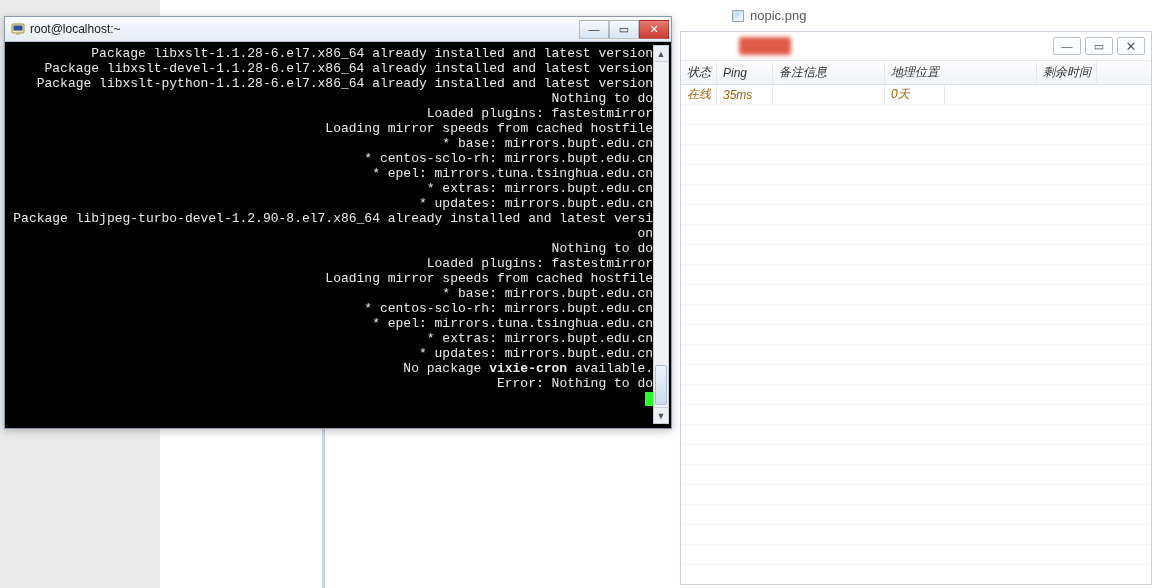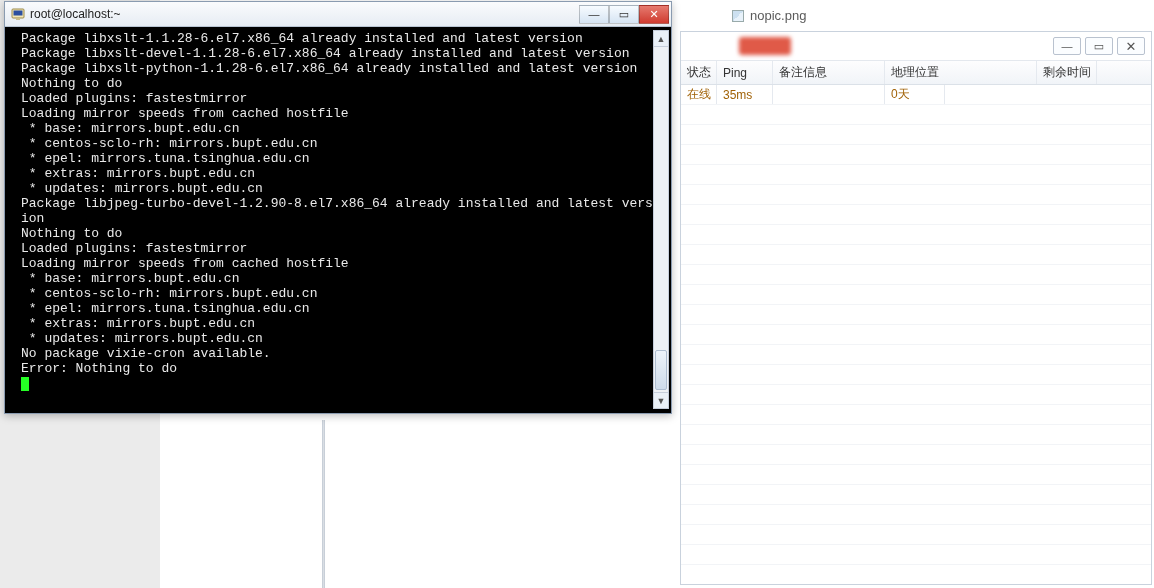--- a/index.html
+++ b/index.html
@@ -9,21 +9,21 @@
     background: #f5efe6;
     width: 1154px;
     height: 588px;
     position: relative;
     overflow: hidden;
   }
 
   
   .term-win {
     position: absolute;
-    left: 4px; top: 1px;
+    left: 4px; top: 16px;
     width: 668px; height: 413px;
     border: 1px solid #8a9bb0;
     background: #fca5a5;
     box-shadow: 0 2px 8px rgba(0,0,0,.25);
     display: flex;
     flex-direction: column;
   }
   .term-title {
     height: 25px;
     background: linear-gradient(#fafbfd,#e6ecf3);
@@ -54,26 +54,27 @@
   .winbtn.close { background: linear-gradient(#e67a6f,#cf3b30); color: #fff; }
 
   .term-body {
     position: relative;
     flex: 1;
     background: #000;
     color: #e9e9e9;
     font-family: "Consolas","Courier New",monospace;
     font-size: 13px;
     line-height: 15px;
-    padding: 4px 18px 4px 16px;
+    padding: 4px 18px 4px 8px;
     white-space: pre-wrap;
     word-break: break-all;
     overflow: hidden;
-  }
-  .term-body .bold { font-weight: normal; }
+    text-align: right;
+  }
+  .term-body .bold { font-weight: bold; }
   .term-cursor {
     display: inline-block;
     width: 8px; height: 14px;
     background: #25ff25;
     vertical-align: bottom;
   }
   .term-scroll {
     position: absolute;
     right: 2px; top: 28px; bottom: 4px;
     width: 16px;
@@ -149,20 +150,21 @@
     display: flex; align-items: center; justify-content: center;
     font-size: 11px; color: #555;
     background: #fbfdff;
   }
   .rt-btn.x { font-size: 13px; }
 
   .grid {
     flex: 1;
     position: relative;
     overflow: hidden;
+    font-style: italic;
   }
   .ghead, .grow {
     display: flex;
     font-size: 12px;
   }
   .ghead {
     height: 24px;
     background: linear-gradient(#fdfdfe,#f1f4f8);
     border-bottom: 1px solid #dbe1e8;
     color: #333;

